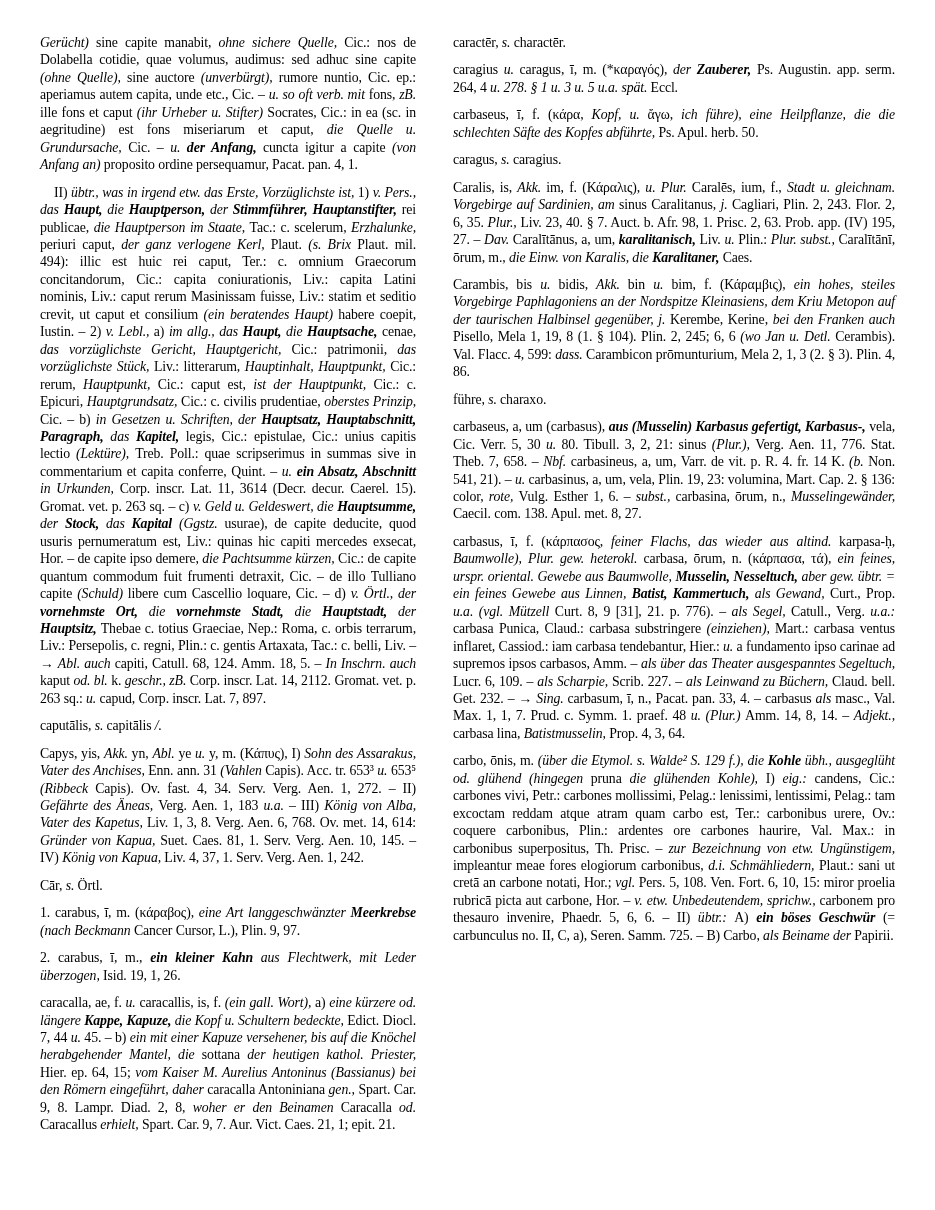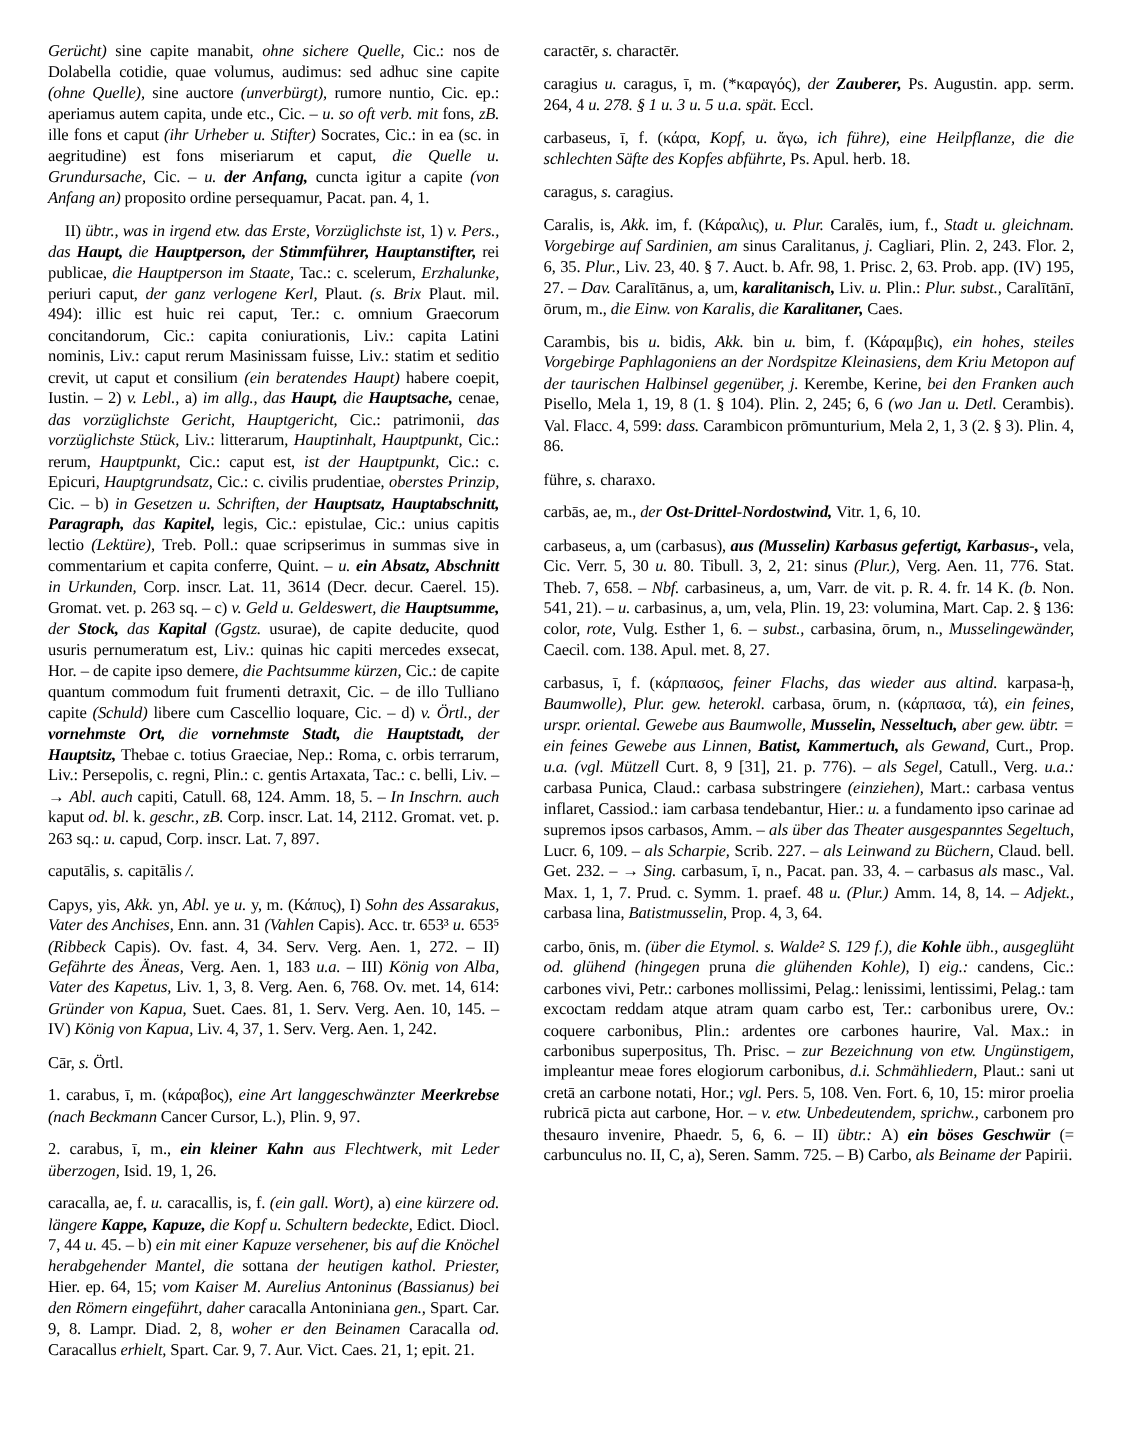--- a/index.html
+++ b/index.html
@@ -58,26 +58,25 @@
         <p class="para"><span class="b">caputālis</span><span class="n">, </span><span class="i">s. </span><span class="n">capitālis </span><span class="i">/.</span></p>
         <p class="para"><span class="b">Capys</span><span class="n">, yis, </span><span class="i">Akk. </span><span class="n">yn, </span><span class="i">Abl. </span><span class="n">ye </span><span class="i">u. </span><span class="n">y, m. (Κάπυς), I) </span><span class="i">Sohn des Assarakus, Vater des Anchises, </span><span class="n">Enn. ann. 31 </span><span class="i">(Vahlen </span><span class="n">Capis). Acc. tr. 653³ </span><span class="i">u. </span><span class="n">653⁵ </span><span class="i">(Ribbeck </span><span class="n">Capis). Ov. fast. 4, 34. Serv. Verg. Aen. 1, 272. – II) </span><span class="i">Gefährte des Äneas, </span><span class="n">Verg. Aen. 1, 183 </span><span class="i">u.a. </span><span class="n">– III) </span><span class="i">König von Alba, Vater des Kapetus, </span><span class="n">Liv. 1, 3, 8. Verg. Aen. 6, 768. Ov. met. 14, 614: </span><span class="i">Gründer von Kapua, </span><span class="n">Suet. Caes. 81, 1. Serv. Verg. Aen. 10, 145. – IV) </span><span class="i">König von Kapua, </span><span class="n">Liv. 4, 37, 1. Serv. Verg. Aen. 1, 242.</span></p>
         <p class="para"><span class="b">Cār</span><span class="n">, </span><span class="i">s. </span><span class="n">Örtl.</span></p>
         <p class="para"><span class="b">1. carabus</span><span class="n">, ī, m. (κάραβος), </span><span class="i">eine Art langgeschwänzter </span><span class="bi">Meerkrebse </span><span class="i">(nach Beckmann </span><span class="n">Cancer Cursor, L.), Plin. 9, 97.</span></p>
         <p class="para"><span class="b">2. carabus</span><span class="n">, ī, m., </span><span class="bi">ein kleiner Kahn </span><span class="i">aus Flechtwerk, mit Leder überzogen, </span><span class="n">Isid. 19, 1, 26.</span></p>
         <p class="para"><span class="b">caracalla</span><span class="n">, ae, f. </span><span class="i">u. </span><span class="b">caracallis</span><span class="n">, is, f. </span><span class="i">(ein gall. Wort), </span><span class="n">a) </span><span class="i">eine kürzere od. längere </span><span class="bi">Kappe, Kapuze, </span><span class="i">die Kopf u. Schultern bedeckte, </span><span class="n">Edict. Diocl. 7, 44 </span><span class="i">u. </span><span class="n">45. – b) </span><span class="i">ein mit einer Kapuze versehener, bis auf die Knöchel herabgehender Mantel, die </span><span class="n">sottana </span><span class="i">der heutigen kathol. Priester, </span><span class="n">Hier. ep. 64, 15; </span><span class="i">vom Kaiser M. Aurelius Antoninus (Bassianus) bei den Römern eingeführt, daher </span><span class="n">caracalla Antoniniana </span><span class="i">gen., </span><span class="n">Spart. Car. 9, 8. Lampr. Diad. 2, 8, </span><span class="i">woher er den Beinamen </span><span class="n">Caracalla </span><span class="i">od. </span><span class="n">Caracallus </span><span class="i">erhielt, </span><span class="n">Spart. Car. 9, 7. Aur. Vict. Caes. 21, 1; epit. 21.</span></p>
       </div>
     <div class="col col-right">
         <p class="para"><span class="b">caractēr</span><span class="n">, </span><span class="i">s. </span><span class="n">charactēr.</span></p>
         <p class="para"><span class="b">caragius </span><span class="i">u. </span><span class="b">caragus</span><span class="n">, ī, m. (*καραγός), </span><span class="i">der </span><span class="bi">Zauberer, </span><span class="n">Ps. Augustin. app. serm. 264, 4 </span><span class="i">u. 278. § 1 u. 3 u. 5 u.a. spät. </span><span class="n">Eccl.</span></p>
-        <p class="para"><span class="b">carbaseus</span><span class="n">, ī, f. (κάρα, </span><span class="i">Kopf, u. </span><span class="n">ἄγω, </span><span class="i">ich führe), eine Heilpflanze, die die schlechten Säfte des Kopfes abführte, </span><span class="n">Ps. Apul. herb. 18.</span></p>
+        <p class="para"><span class="b">carbaseus</span><span class="n">, ī, f. (κάρα, </span><span class="i">Kopf, u. </span><span class="n">ἄγω, </span><span class="i">ich führe), eine Heilpflanze, die die schlechten Säfte des Kopfes abführte, </span><span class="n">Ps. Apul. herb. 50.</span></p>
         <p class="para"><span class="b">caragus</span><span class="n">, </span><span class="i">s. </span><span class="n">caragius.</span></p>
         <p class="para"><span class="b">Caralis</span><span class="n">, is, </span><span class="i">Akk. </span><span class="n">im, f. (Κάραλις), </span><span class="i">u. Plur. </span><span class="b">Caralēs</span><span class="n">, ium, f., </span><span class="i">Stadt u. gleichnam. Vorgebirge auf Sardinien, am </span><span class="n">sinus Caralitanus, </span><span class="i">j. </span><span class="n">Cagliari, Plin. 2, 243. Flor. 2, 6, 35. </span><span class="i">Plur., </span><span class="n">Liv. 23, 40. § 7. Auct. b. Afr. 98, 1. Prisc. 2, 63. Prob. app. (IV) 195, 27. – </span><span class="i">Dav. </span><span class="b">Caralītānus</span><span class="n">, a, um, </span><span class="bi">karalitanisch, </span><span class="n">Liv. </span><span class="i">u. </span><span class="n">Plin.: </span><span class="i">Plur. subst., </span><span class="n">Caralītānī, ōrum, m., </span><span class="i">die Einw. von Karalis, die </span><span class="bi">Karalitaner, </span><span class="n">Caes.</span></p>
         <p class="para"><span class="b">Carambis</span><span class="n">, bis </span><span class="i">u. </span><span class="n">bidis, </span><span class="i">Akk. </span><span class="n">bin </span><span class="i">u. </span><span class="n">bim, f. (Κάραμβις), </span><span class="i">ein hohes, steiles Vorgebirge Paphlagoniens an der Nordspitze Kleinasiens, dem Kriu Metopon auf der taurischen Halbinsel gegenüber, </span><span class="i">j. </span><span class="n">Kerembe, Kerine, </span><span class="i">bei den Franken auch </span><span class="n">Pisello, Mela 1, 19, 8 (1. § 104). Plin. 2, 245; 6, 6 </span><span class="i">(wo Jan u. Detl. </span><span class="n">Cerambis). Val. Flacc. 4, 599: </span><span class="i">dass. </span><span class="b">Carambicon prōmunturium</span><span class="n">, Mela 2, 1, 3 (2. § 3). Plin. 4, 86.</span></p>
         <p class="para"><span class="b">führe</span><span class="n">, </span><span class="i">s. </span><span class="n">charaxo.</span></p>
-        <p class="para"><span class="b">carbās</span><span class="n">, ae, m., </span><span class="i">der </span><span class="bi">Ost-Drittel-Nordostwind, </span><span class="n">Vitr. 1, 6, 10.</span></p>
         <p class="para"><span class="b">carbaseus</span><span class="n">, a, um (carbasus), </span><span class="bi">aus (Musselin) Karbasus gefertigt, Karbasus-, </span><span class="n">vela, Cic. Verr. 5, 30 </span><span class="i">u. </span><span class="n">80. Tibull. 3, 2, 21: sinus </span><span class="i">(Plur.), </span><span class="n">Verg. Aen. 11, 776. Stat. Theb. 7, 658. – </span><span class="i">Nbf. </span><span class="b">carbasineus</span><span class="n">, a, um, Varr. de vit. p. R. 4. fr. 14 K. </span><span class="i">(b. </span><span class="n">Non. 541, 21). – </span><span class="i">u. </span><span class="b">carbasinus</span><span class="n">, a, um, vela, Plin. 19, 23: volumina, Mart. Cap. 2. § 136: color, </span><span class="i">rote, </span><span class="n">Vulg. Esther 1, 6. – </span><span class="i">subst., </span><span class="n">carbasina, ōrum, n., </span><span class="i">Musselingewänder, </span><span class="n">Caecil. com. 138. Apul. met. 8, 27.</span></p>
         <p class="para"><span class="b">carbasus</span><span class="n">, ī, f. (κάρπασος, </span><span class="i">feiner Flachs, das wieder aus altind. </span><span class="n">karpasa-ḥ, </span><span class="i">Baumwolle), Plur. gew. heterokl. </span><span class="n">carbasa, ōrum, n. (κάρπασα, τά), </span><span class="i">ein feines, urspr. oriental. Gewebe aus Baumwolle, </span><span class="bi">Musselin, Nesseltuch, </span><span class="i">aber gew. übtr. = ein feines Gewebe aus Linnen, </span><span class="bi">Batist, Kammertuch, </span><span class="i">als Gewand, </span><span class="n">Curt., Prop. </span><span class="i">u.a. (vgl. Mützell </span><span class="n">Curt. 8, 9 [31], 21. p. 776). – </span><span class="i">als Segel, </span><span class="n">Catull., Verg. </span><span class="i">u.a.: </span><span class="n">carbasa Punica, Claud.: carbasa substringere </span><span class="i">(einziehen), </span><span class="n">Mart.: carbasa ventus inflaret, Cassiod.: iam carbasa tendebantur, Hier.: </span><span class="i">u. </span><span class="n">a fundamento ipso carinae ad supremos ipsos carbasos, Amm. – </span><span class="i">als über das Theater ausgespanntes Segeltuch, </span><span class="n">Lucr. 6, 109. – </span><span class="i">als Scharpie, </span><span class="n">Scrib. 227. – </span><span class="i">als Leinwand zu Büchern, </span><span class="n">Claud. bell. Get. 232. – → </span><span class="i">Sing. </span><span class="n">carbasum, ī, n., Pacat. pan. 33, 4. – carbasus </span><span class="i">als </span><span class="n">masc., Val. Max. 1, 1, 7. Prud. c. Symm. 1. praef. 48 </span><span class="i">u. (Plur.) </span><span class="n">Amm. 14, 8, 14. – </span><span class="i">Adjekt., </span><span class="n">carbasa lina, </span><span class="i">Batistmusselin, </span><span class="n">Prop. 4, 3, 64.</span></p>
         <p class="para"><span class="b">carbo</span><span class="n">, ōnis, m. </span><span class="i">(über die Etymol. s. Walde² S. 129 f.), die </span><span class="bi">Kohle </span><span class="i">übh., ausgeglüht od. glühend (hingegen </span><span class="n">pruna </span><span class="i">die glühenden Kohle), </span><span class="n">I) </span><span class="i">eig.: </span><span class="n">candens, Cic.: carbones vivi, Petr.: carbones mollissimi, Pelag.: lenissimi, lentissimi, Pelag.: tam excoctam reddam atque atram quam carbo est, Ter.: carbonibus urere, Ov.: coquere carbonibus, Plin.: ardentes ore carbones haurire, Val. Max.: in carbonibus superpositus, Th. Prisc. – </span><span class="i">zur Bezeichnung von etw. Ungünstigem, </span><span class="n">impleantur meae fores elogiorum carbonibus, </span><span class="i">d.i. Schmähliedern, </span><span class="n">Plaut.: sani ut cretā an carbone notati, Hor.; </span><span class="i">vgl. </span><span class="n">Pers. 5, 108. Ven. Fort. 6, 10, 15: miror proelia rubricā picta aut carbone, Hor. – </span><span class="i">v. etw. Unbedeutendem, sprichw., </span><span class="n">carbonem pro thesauro invenire, Phaedr. 5, 6, 6. – II) </span><span class="i">übtr.: </span><span class="n">A) </span><span class="bi">ein böses Geschwür </span><span class="n">(= carbunculus no. II, C, a), Seren. Samm. 725. – B) Carbo, </span><span class="i">als Beiname der </span><span class="n">Papirii.</span></p>
       </div>
   </div>
 </div>
 
 <div class="page-number">50</div>
 
 </body></html>

